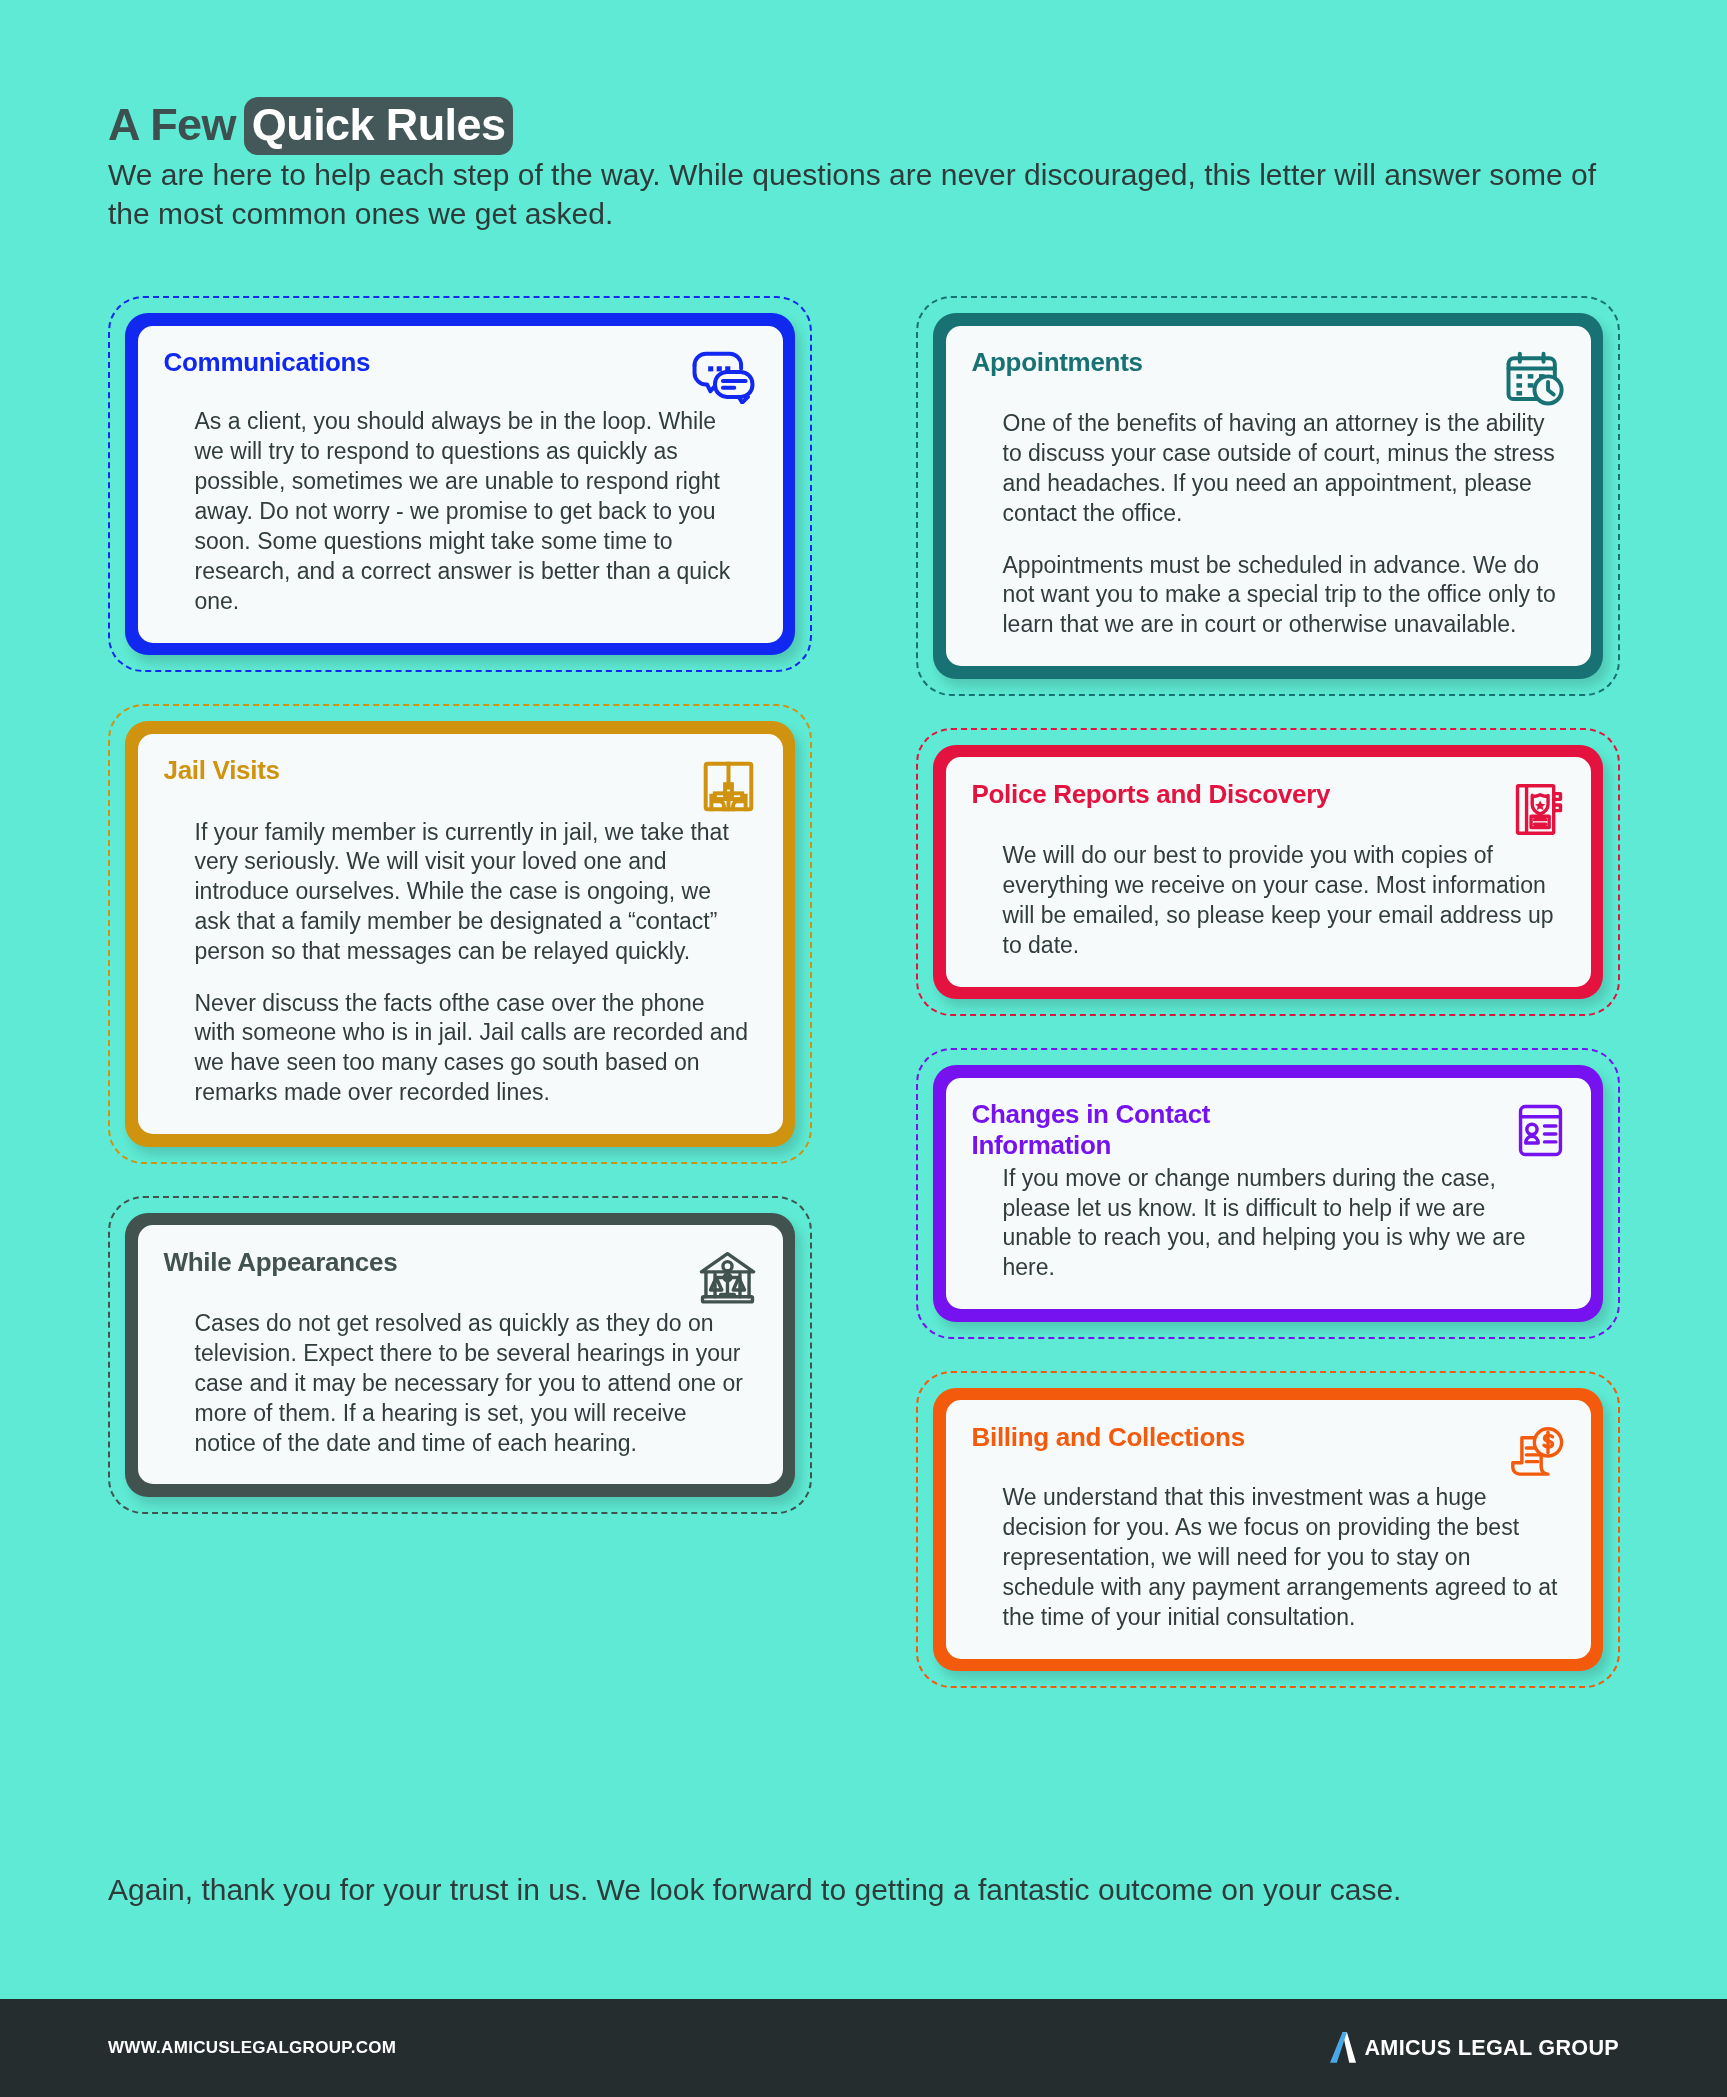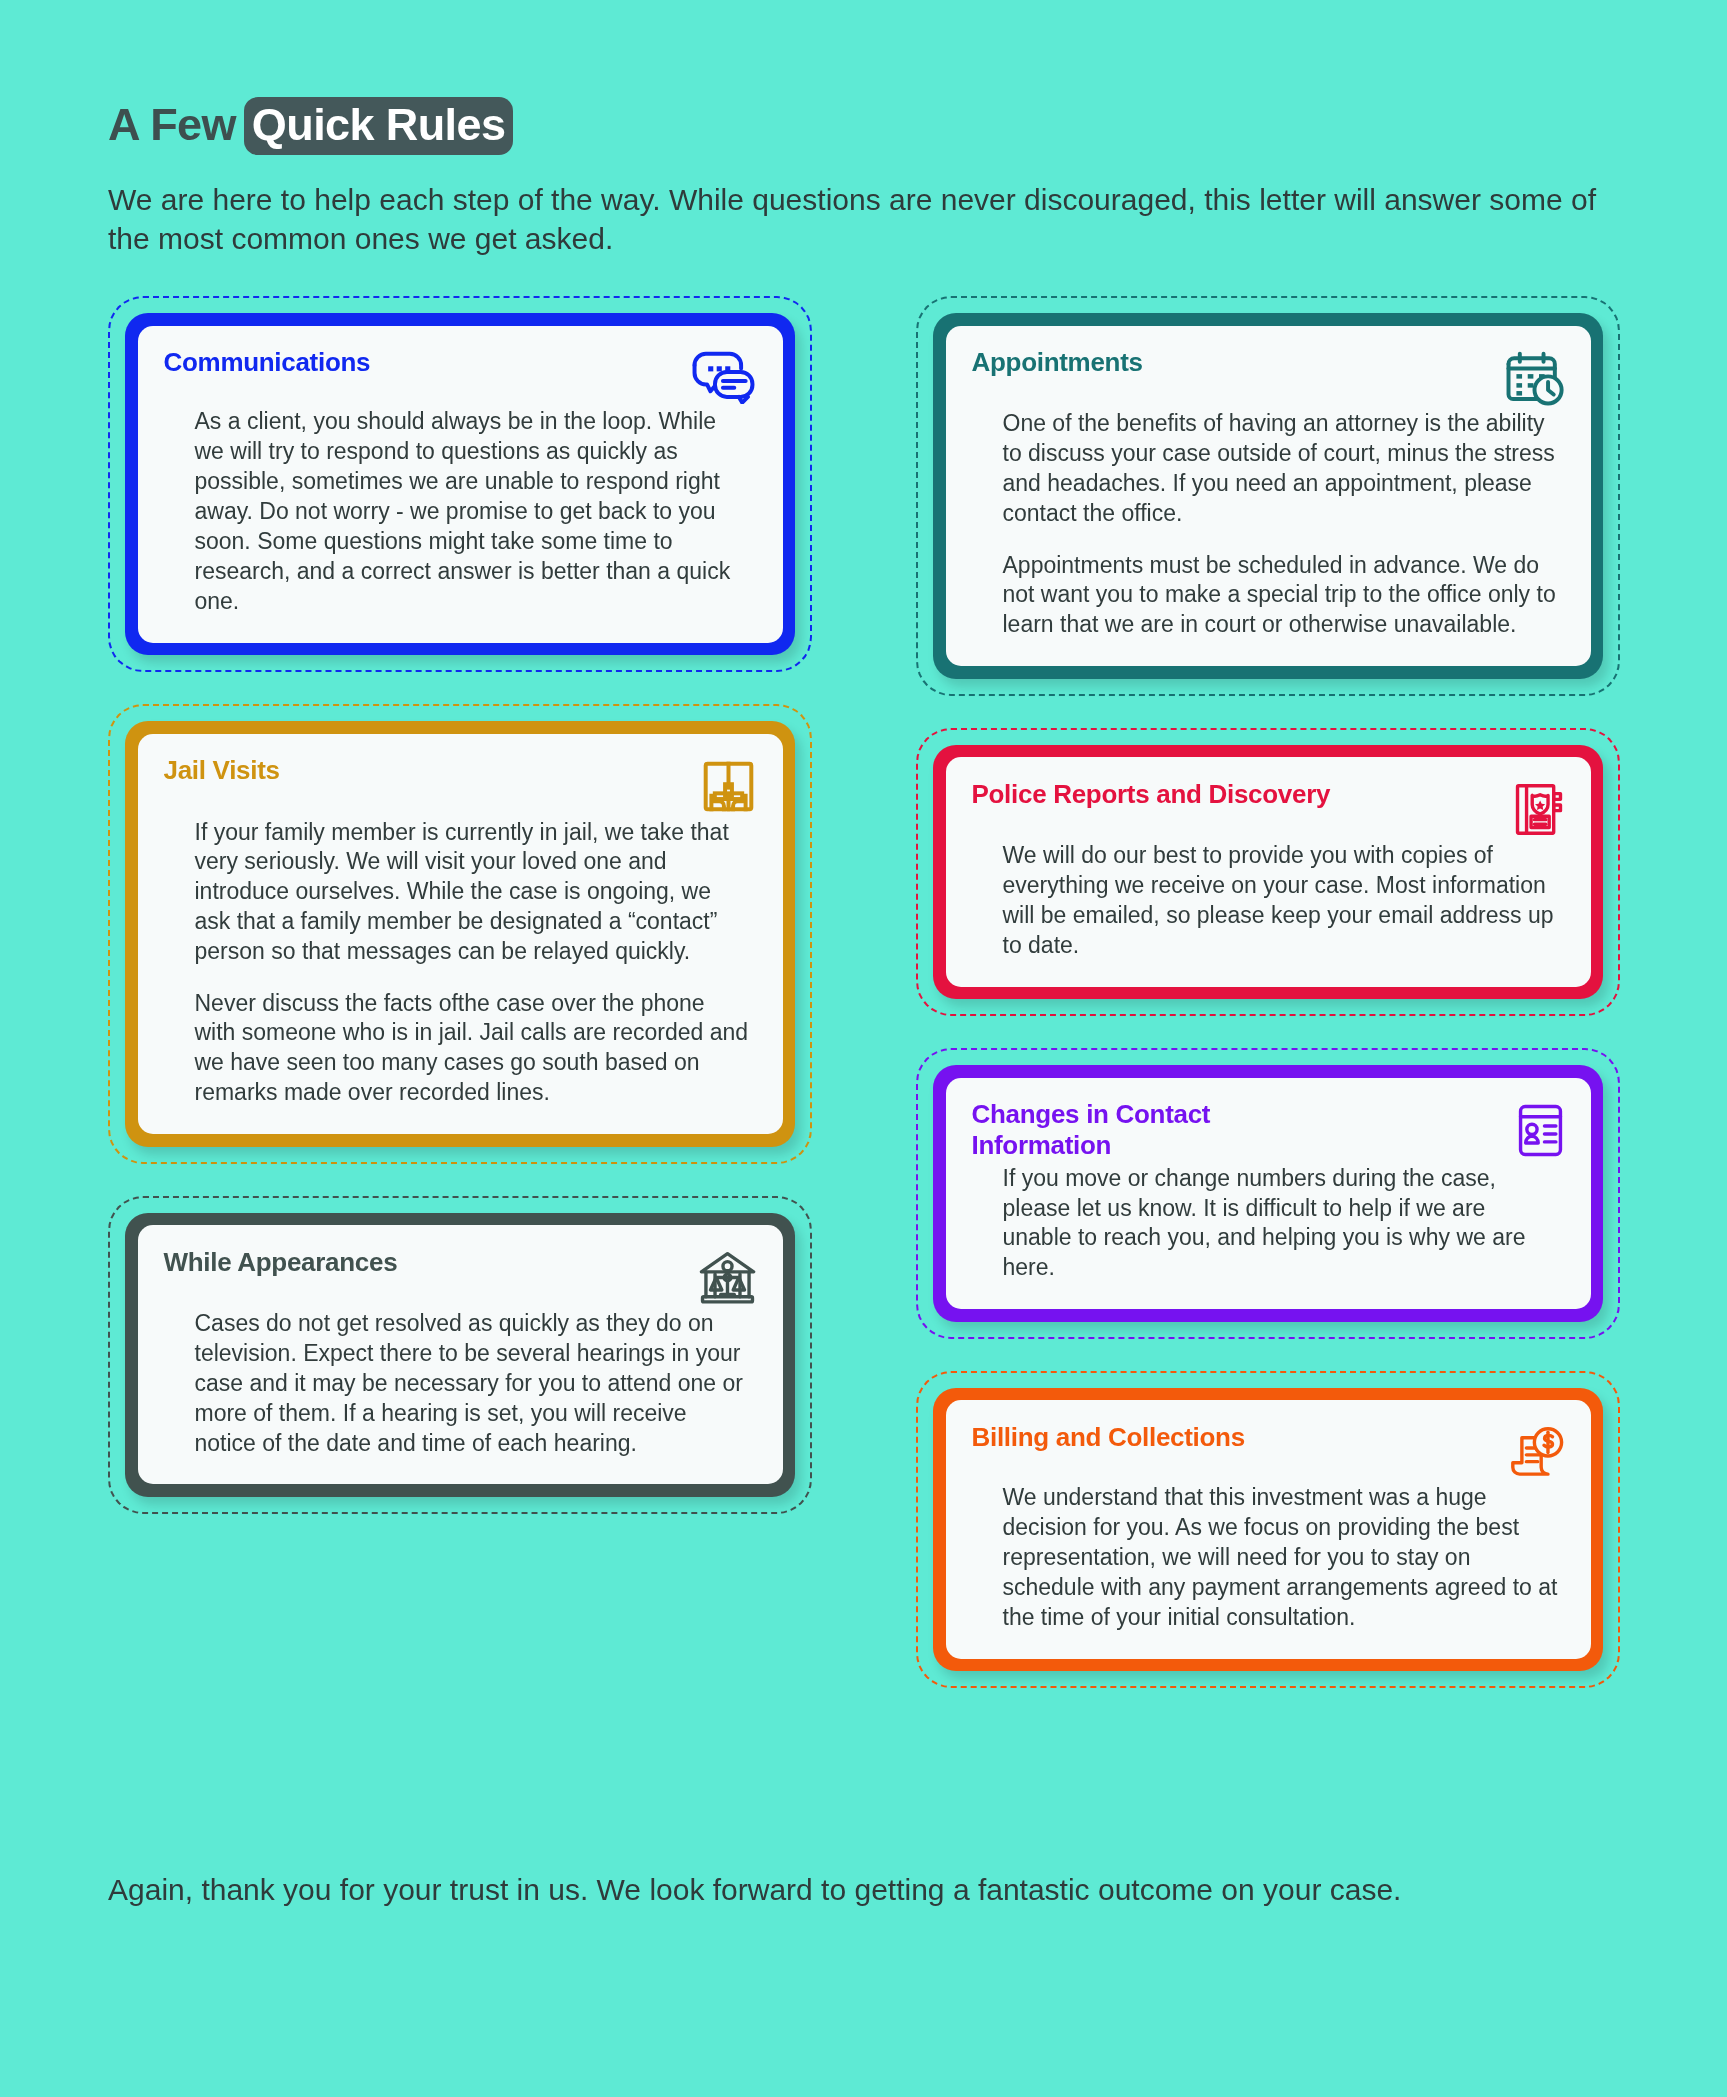--- a/index.html
+++ b/index.html
@@ -31,21 +31,20 @@
   .title-hl {
     color: #ffffff;
     background: #44585a;
     padding: 4.5px 8px 8px 8px;
     margin-left: 8px;
     display: inline-block;
     line-height: 1.0;
     border-radius: 14px;
   }
   .intro {
-    margin-top: 25px;
     font-size: 30px;
     line-height: 1.30;
     color: #2f3b3b;
     max-width: 1515px;
   }
 
   
   .columns {
     position: absolute;
     left: 108px;
@@ -364,15 +363,27 @@
             </div>
           </div>
         </div>
       </div>
 
     </div>
   </div>
 
   <div class="closing">Again, thank you for your trust in us. We look forward to getting a fantastic outcome on your case.</div>
 
+  <div class="footer">
+    <div class="footer-url">WWW.AMICUSLEGALGROUP.COM</div>
+    <div class="footer-brand">
+      <span>
+        <svg width="26" height="31" viewBox="0 0 46 54">
+          <polygon points="22,0 30,0 46,54 34,54" fill="#ffffff"></polygon>
+          <polygon points="22,0 30,0 12,54 0,54" fill="#4aa8e8"></polygon>
+        </svg>
+      </span>
+      <span class="footer-brand-text">AMICUS LEGAL GROUP</span>
+    </div>
+  </div>
 
 </div>
 
 
 </body></html>

